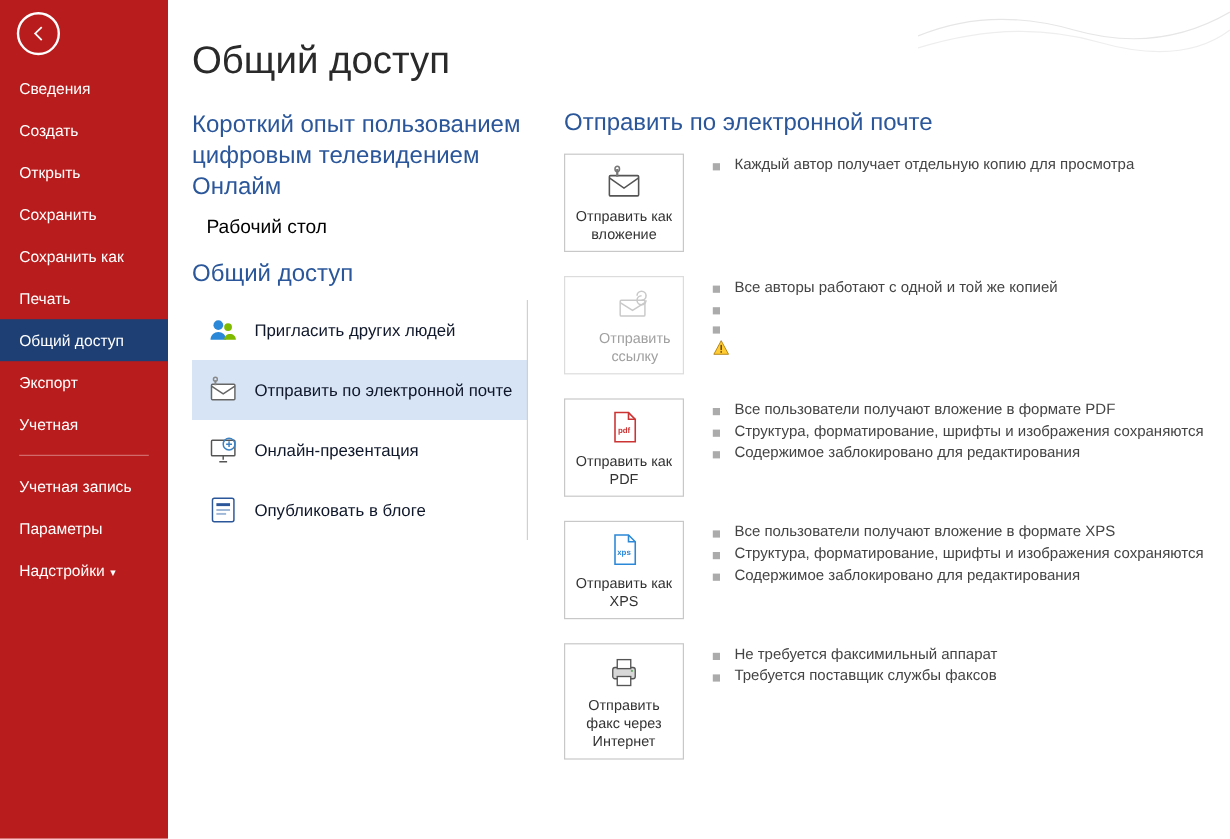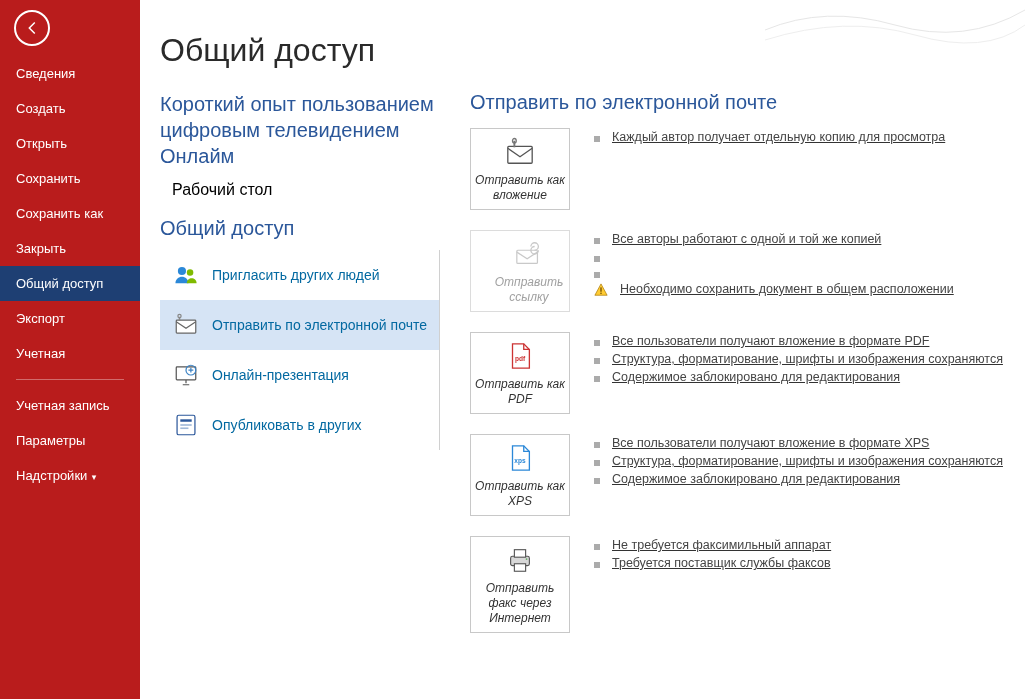--- a/index.html
+++ b/index.html
@@ -83,21 +83,21 @@
   bottom: 0;
   width: 1px;
   background: #d0d0d0;
 }
 .share-item {
   display: flex;
   align-items: center;
   padding: 12px 10px;
   cursor: pointer;
   font-size: 14px;
-  color: #0369a1;
+  color: #0f172a;
 }
 .share-item.selected { background: #d6e4f5; }
 .share-item .icon { width: 32px; display:flex; justify-content:center; margin-right: 10px; flex-shrink:0; }
 .share-item .icon svg { width: 26px; height: 26px; }
 
 .email-heading {
   font-size: 20px;
   font-weight: 400;
   color: #2b579a;
   margin-bottom: 14px;
@@ -120,25 +120,24 @@
   font-size: 12px;
   color: #333;
   padding: 6px 4px;
   cursor: pointer;
   flex-shrink: 0;
 }
 .big-btn.disabled { color: #a0a0a0; border-color: #dcdcdc; cursor: default; padding-left: 22px; }
 .big-btn .icn { height: 34px; display:flex; align-items:center; justify-content:center; margin-bottom:4px; }
 .big-btn .icn svg { width: 30px; height: 30px; }
 .big-btn.disabled .icn svg { opacity: 0.45; }
-.big-btn .lbl { line-height: 1.25; font-style: italic; }
+.big-btn .lbl { line-height: 1.25; }
 .bullets {
   margin-left: 24px;
   padding-top: 2px;
-  text-decoration: underline;
 }
 .bullets li {
   list-style: none;
   display: flex;
   align-items: flex-start;
   margin-bottom: 4px;
   font-size: 12.5px;
   color: #444;
 }
 .bullets li .sq {
@@ -166,21 +165,21 @@
   <div class="back-btn">
     <svg viewBox="0 0 24 24">
         <path d="M15 4l-8 8 8 8 1.4-1.4L9.8 12l6.6-6.6z"></path>
       </svg>
   </div>
   <div class="nav-item">Сведения</div>
   <div class="nav-item">Создать</div>
   <div class="nav-item">Открыть</div>
   <div class="nav-item">Сохранить</div>
   <div class="nav-item">Сохранить как</div>
-  <div class="nav-item">Закрыть</div>
+  <div class="nav-item">Печать</div>
   <div class="nav-item selected">Общий доступ</div>
   <div class="nav-item">Экспорт</div>
   <div class="nav-item">Учетная</div>
   <div class="nav-sep"></div>
   <div class="nav-item">Учетная запись</div>
   <div class="nav-item">Параметры</div>
   <div class="nav-item"><span>Надстройки</span><span class="caret"> ▾</span></div>
 </div>
 
 <div class="main">
@@ -242,21 +241,21 @@
 
         <div class="share-item">
           <span class="icon">
             <svg viewBox="0 0 32 32">
                 <rect x="5" y="4" width="22" height="24" rx="2" fill="#fff" stroke="#2b579a" stroke-width="1.5"></rect>
                 <rect x="9" y="9" width="14" height="3" fill="#2b579a"></rect>
                 <rect x="9" y="15" width="14" height="2" fill="#a0b8d8"></rect>
                 <rect x="9" y="19" width="10" height="2" fill="#a0b8d8"></rect>
               </svg>
           </span>
-          <span>Опубликовать в других</span>
+          <span>Опубликовать в блоге</span>
         </div>
       </div>
     </div>
 
     <div class="col-right">
       <div class="email-heading">Отправить по электронной почте</div>
 
       <div class="option-row">
         <div class="big-btn">
           <span class="icn">
@@ -299,21 +298,20 @@
             </li>
           <li>
               <span class="sq"></span>
             </li>
           <li class="warn">
               <span class="sq"><svg viewBox="0 0 16 16">
                   <path d="M8 1L15 14H1z" fill="#ffcc33" stroke="#aa7700" stroke-width="0.8"></path>
                   <rect x="7.3" y="5" width="1.4" height="5" fill="#664400"></rect>
                   <rect x="7.3" y="11" width="1.4" height="1.5" fill="#664400"></rect>
                 </svg></span>
-              <span>Необходимо сохранить документ в общем расположении</span>
             </li>
         </ul>
       </div>
 
       <div class="option-row">
         <div class="big-btn">
           <span class="icn">
             <svg viewBox="0 0 32 32">
                 <path d="M8 3h12l6 6v20H8z" fill="#fff" stroke="#c33" stroke-width="1.4"></path>
                 <path d="M20 3v6h6" fill="none" stroke="#c33" stroke-width="1.4"></path>

